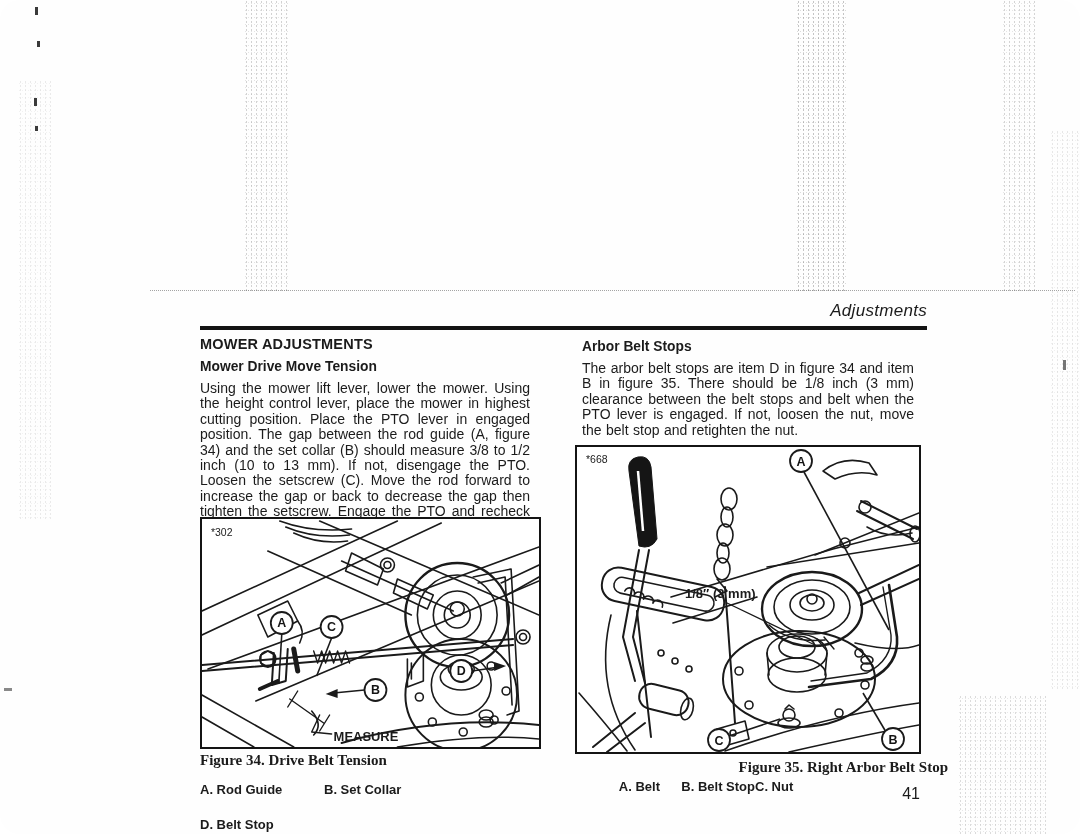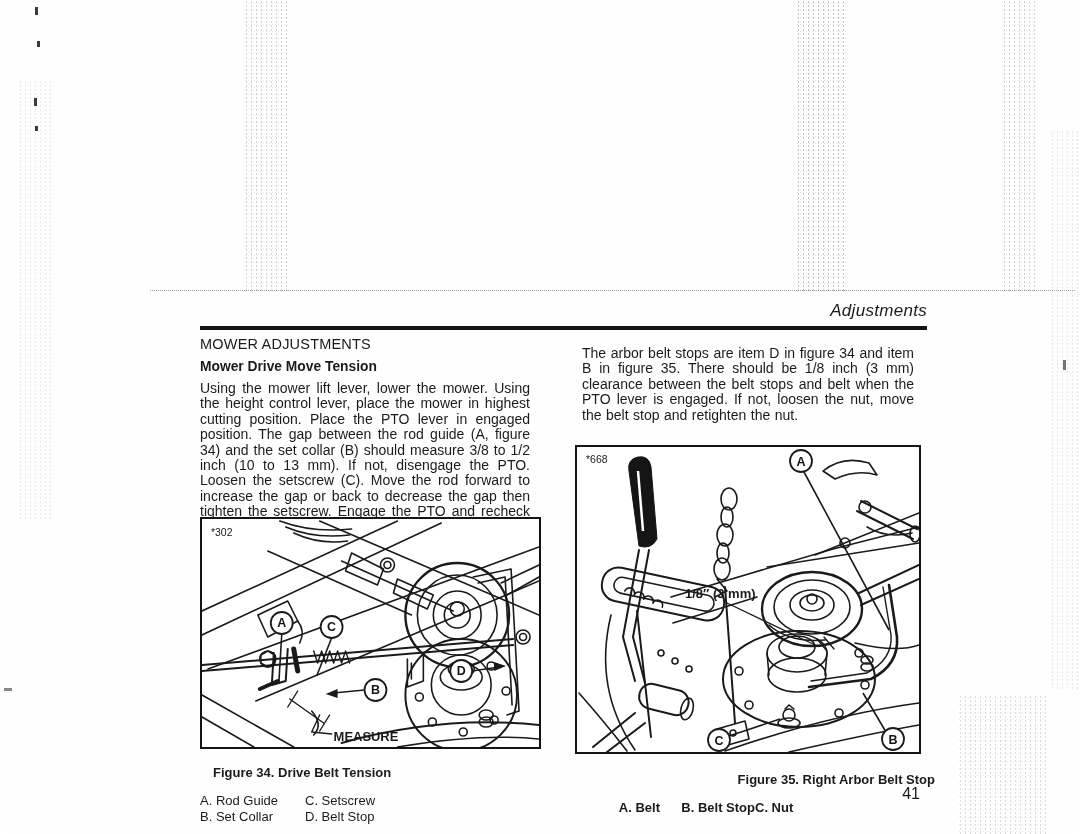--- a/index.html
+++ b/index.html
@@ -31,38 +31,38 @@
   .speck{position:absolute;background:#3a3a3a;pointer-events:none;}
   
   .hdr{
     position:absolute;top:301px;left:527px;width:400px;text-align:right;
     font-style:italic;font-size:17px;letter-spacing:.3px;
   }
   .rule{position:absolute;left:200px;top:326px;width:727px;height:4px;background:#141414;}
   
   .col-left{position:absolute;left:200px;top:336px;width:342px;}
   .col-right{position:absolute;left:582px;top:339px;width:344px;}
-  .sec-heading{margin:0;font-size:14.5px;font-weight:normal;letter-spacing:.2px;}
+  .sec-heading{margin:0;font-size:14.5px;font-weight:bold;letter-spacing:.2px;}
   .sub-heading{margin:7px 0 0 0;font-size:13.8px;font-weight:bold;}
   .col-right .sub-heading{margin-top:0;}
   .body-text{
     margin:7px 12px 0 0;font-size:14px;line-height:15.4px;
     text-align:justify;word-spacing:.6px;
   }
   
   .fig{position:absolute;border:2px solid #141414;background:#fff;box-sizing:border-box;}
   #fig34{left:200px;top:517px;width:341px;height:232px;}
   #fig35{left:575px;top:445px;width:346px;height:309px;}
   .fig svg{display:block;width:100%;height:100%;}
   .capblock{position:absolute;}
   #cap34{left:200px;top:752px;width:345px;}
   #cap35{left:578px;top:759px;width:370px;text-align:right;}
-  .fig-caption{margin:13px;font-size:13px;font-weight:bold;}
-  .legend34{display:grid;grid-template-columns:105px auto;margin-top:3px;
-    font-size:13px;font-weight:normal;line-height:16px;}
+  .fig-caption{margin:0;font-size:15px;font-weight:bold;font-family:Liberation Serif, serif;}
+  .legend34{display:grid;grid-template-columns:105px auto;margin-top:13px;
+    font-size:13px;font-weight:bold;line-height:16px;gap:19px;}
   .legend35{display:flex;margin-top:3px;font-size:13px;font-weight:bold;}
   .legend35 span:nth-child(1){width:82px;}
   .legend35 span:nth-child(2){width:95px;}
   .page-number{position:absolute;left:870px;top:785px;width:50px;text-align:right;
     font-size:16px;font-weight:normal;}
   
   .svg-ref{font-size:10.5px;font-family:"Liberation Sans",sans-serif;fill:#1b1b1b;}
   .svg-bold{font-size:13px;font-weight:bold;font-family:"Liberation Sans",sans-serif;fill:#1b1b1b;}
   .callout-letter{font-size:12.5px;font-weight:bold;font-family:"Liberation Sans",sans-serif;
     fill:#141414;text-anchor:middle;}
@@ -89,20 +89,21 @@
   <div class="hdr">Adjustments</div>
   <div class="rule"></div>
 
   <div class="col-left">
     <h1 class="sec-heading">MOWER ADJUSTMENTS</h1>
     <h2 class="sub-heading">Mower Drive Move Tension</h2>
     <p class="body-text">Using the mower lift lever, lower the mower. Using the height control lever, place the mower in highest cutting position. Place the PTO lever in engaged position. The gap between the rod guide (A, figure 34) and the set collar (B) should measure 3/8 to 1/2 inch (10 to 13 mm). If not, disengage the PTO. Loosen the setscrew (C). Move the rod forward to increase the gap or back to decrease the gap then tighten the setscrew. Engage the PTO and recheck the adjustment. Readjust if necessary.</p>
   </div>
 
   <div class="col-right">
+    <h2 class="sub-heading">Arbor Belt Stops</h2>
     <p class="body-text">The arbor belt stops are item D in figure 34 and item B in figure 35. There should be 1/8 inch (3 mm) clearance between the belt stops and belt when the PTO lever is engaged. If not, loosen the nut, move the belt stop and retighten the nut.</p>
   </div>
 
   <div class="fig" id="fig34">
     <svg viewBox="0 0 338 228" preserveAspectRatio="none">
       <g fill="none" stroke="#1a1a1a" stroke-width="1.6" stroke-linejoin="round" stroke-linecap="round">
 
         <g>
           <path d="M78,2 Q110,14 150,10"></path>
           <path d="M84,8 Q112,20 148,16"></path>
@@ -211,21 +212,20 @@
       <text class="callout-letter" x="260" y="156.5">D</text>
       <text class="svg-ref" x="9" y="17">*302</text>
       <text class="svg-bold" x="132" y="222">MEASURE</text>
     </svg>
   </div>
 
   <div class="capblock" id="cap34">
     <p class="fig-caption">Figure 34. Drive Belt Tension</p>
     <div class="legend34">
       <span>A. Rod Guide</span>
-      <span>C. Setscrew</span>
       <span>B. Set Collar</span>
       <span>D. Belt Stop</span>
     </div>
   </div>
 
   <div class="fig" id="fig35">
     <svg viewBox="0 0 342 305" preserveAspectRatio="none">
       <g fill="none" stroke="#1a1a1a" stroke-width="1.6" stroke-linejoin="round" stroke-linecap="round">
 
         <g>

